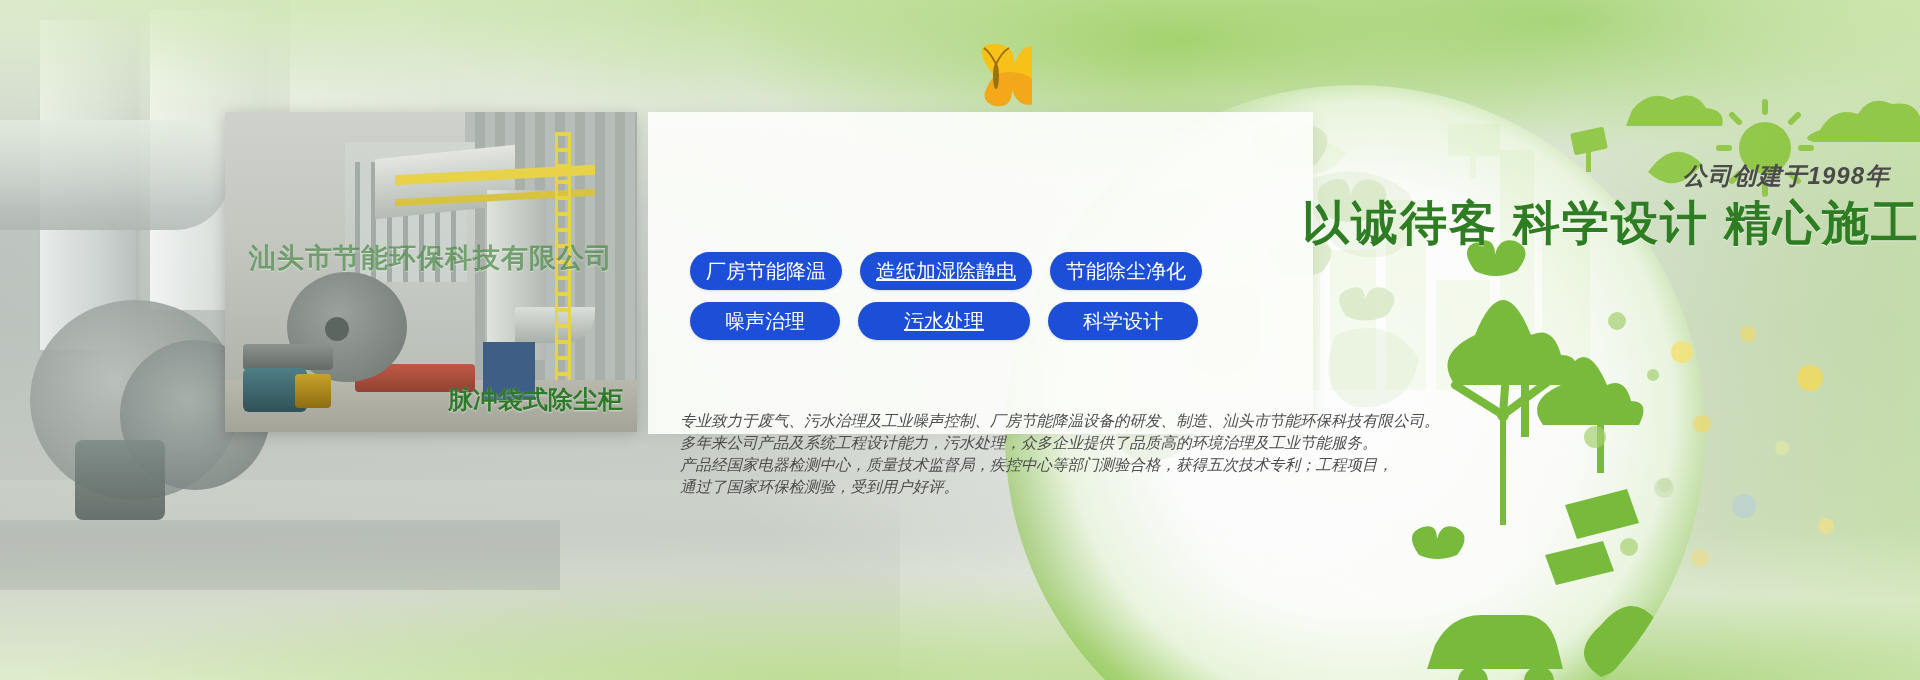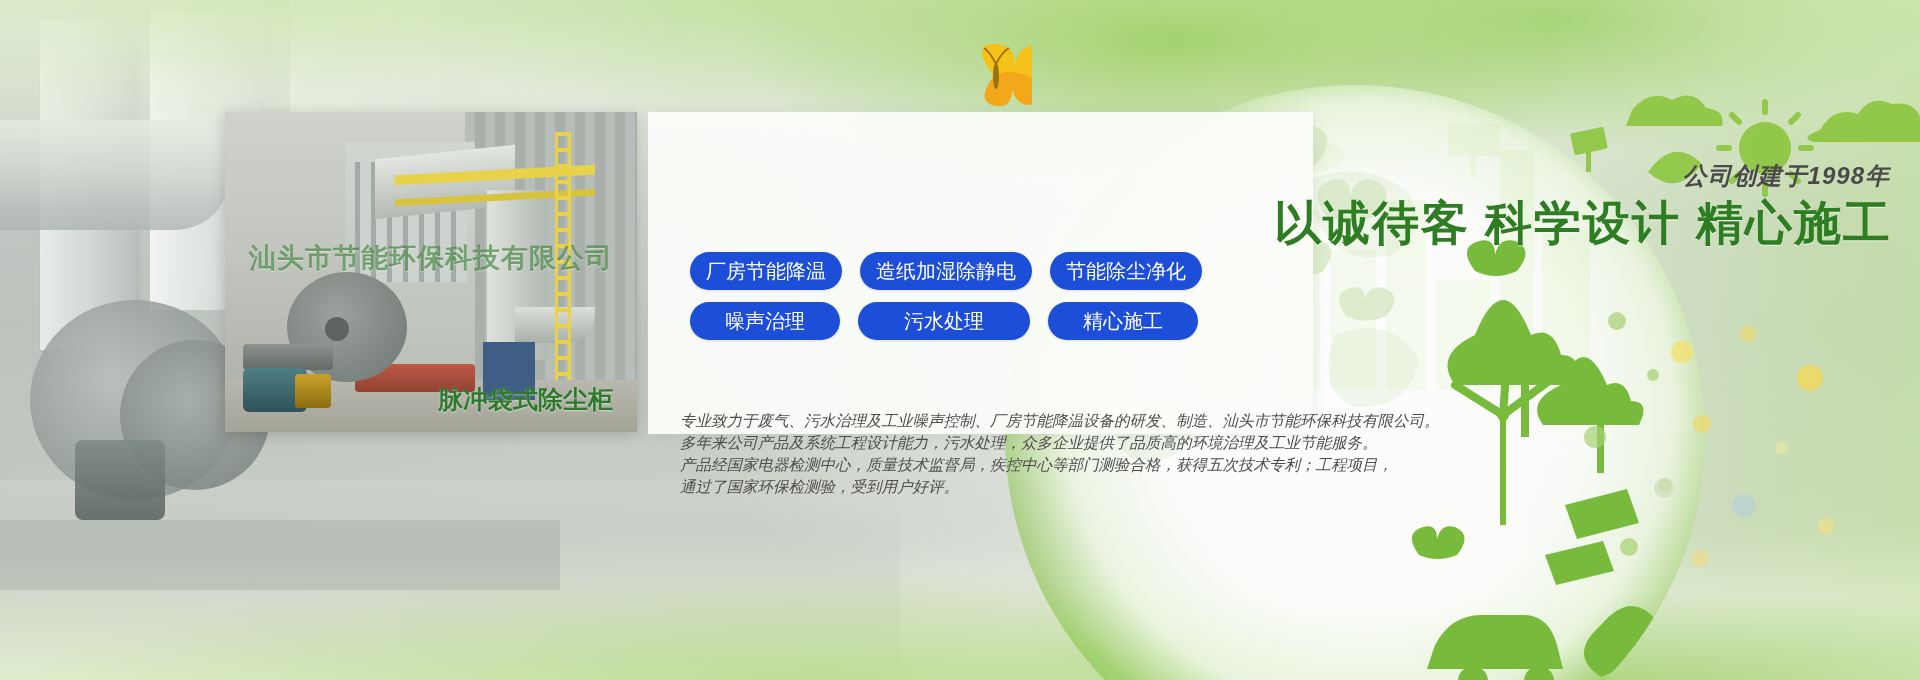--- a/index.html
+++ b/index.html
@@ -123,59 +123,59 @@
 
   .pc-watermark {
     position:absolute; left:0; top:128px; width:412px;
     text-align:center;
     font-size:27px; font-weight:700; letter-spacing:1px;
     color:rgba(46,120,42,.62);
     text-shadow:0 1px 1px rgba(255,255,255,.45);
     white-space:nowrap;
   }
   .pc-caption {
-    position:absolute; right:24px; bottom:16px;
+    position:absolute; right:14px; bottom:16px;
     font-size:25px; font-weight:700; color:#2e7a2b;
     text-shadow:0 1px 2px rgba(255,255,255,.55);
     white-space:nowrap;
   }
 
   
   .content-card {
     position:absolute; left:648px; top:112px; width:665px; height:322px;
     background:rgba(252,253,250,.93);
     box-shadow:0 2px 14px rgba(90,110,70,.10);
   }
   .est-line {
     position:absolute; right:30px; top:160px;
     font-size:24px; font-weight:700; font-style:italic; letter-spacing:1px;
     color:#4a4a4a; white-space:nowrap;
   }
   .headline {
     position:absolute; left:0; right:0; top:192px;
-    text-align:right; padding-right:28px;
+    text-align:right; 
     font-size:47px; font-weight:700; letter-spacing:2px;
     color:#2e7d22; white-space:nowrap;
     text-shadow:0 1px 0 rgba(255,255,255,.6);
   }
 
   .pill-grid {
     position:absolute; left:690px; top:252px; width:620px;
   }
   .pill-row { display:flex; gap:18px; margin-bottom:12px; }
   .pill {
     height:38px; border-radius:19px;
     background:#1d4ed8;
     color:#ffffff; font-size:20px; font-weight:400;
     display:flex; align-items:center; justify-content:center;
     padding:0 16px; min-width:150px;
     box-shadow:0 1px 3px rgba(0,0,0,.12);
     white-space:nowrap;
   }
-  .pill.w-wide { min-width:172px; }
+  .pill.w-wide { min-width:172px;text-decoration:underline; }
 
   .para {
     position:absolute; left:680px; top:410px; width:640px;
     font-size:15.5px; line-height:22px;
     color:#4c4c4c; font-style:italic;
   }
   .para div { white-space:nowrap; }
 
   
   .bfly { position:absolute; }
@@ -358,21 +358,21 @@
 
   <div class="pill-grid">
     <div class="pill-row">
       <div class="pill">厂房节能降温</div>
       <div class="pill w-wide">造纸加湿除静电</div>
       <div class="pill">节能除尘净化</div>
     </div>
     <div class="pill-row">
       <div class="pill">噪声治理</div>
       <div class="pill w-wide">污水处理</div>
-      <div class="pill">精心施工</div>
+      <div class="pill">科学设计</div>
     </div>
   </div>
 
   <div class="para">
     <div>专业致力于废气、污水治理及工业噪声控制、厂房节能降温设备的研发、制造、汕头市节能环保科技有限公司。</div>
     <div>多年来公司产品及系统工程设计能力，污水处理，众多企业提供了品质高的环境治理及工业节能服务。</div>
     <div>产品经国家电器检测中心，质量技术监督局，疾控中心等部门测验合格，获得五次技术专利；工程项目，</div>
     <div>通过了国家环保检测验，受到用户好评。</div>
   </div>
 

